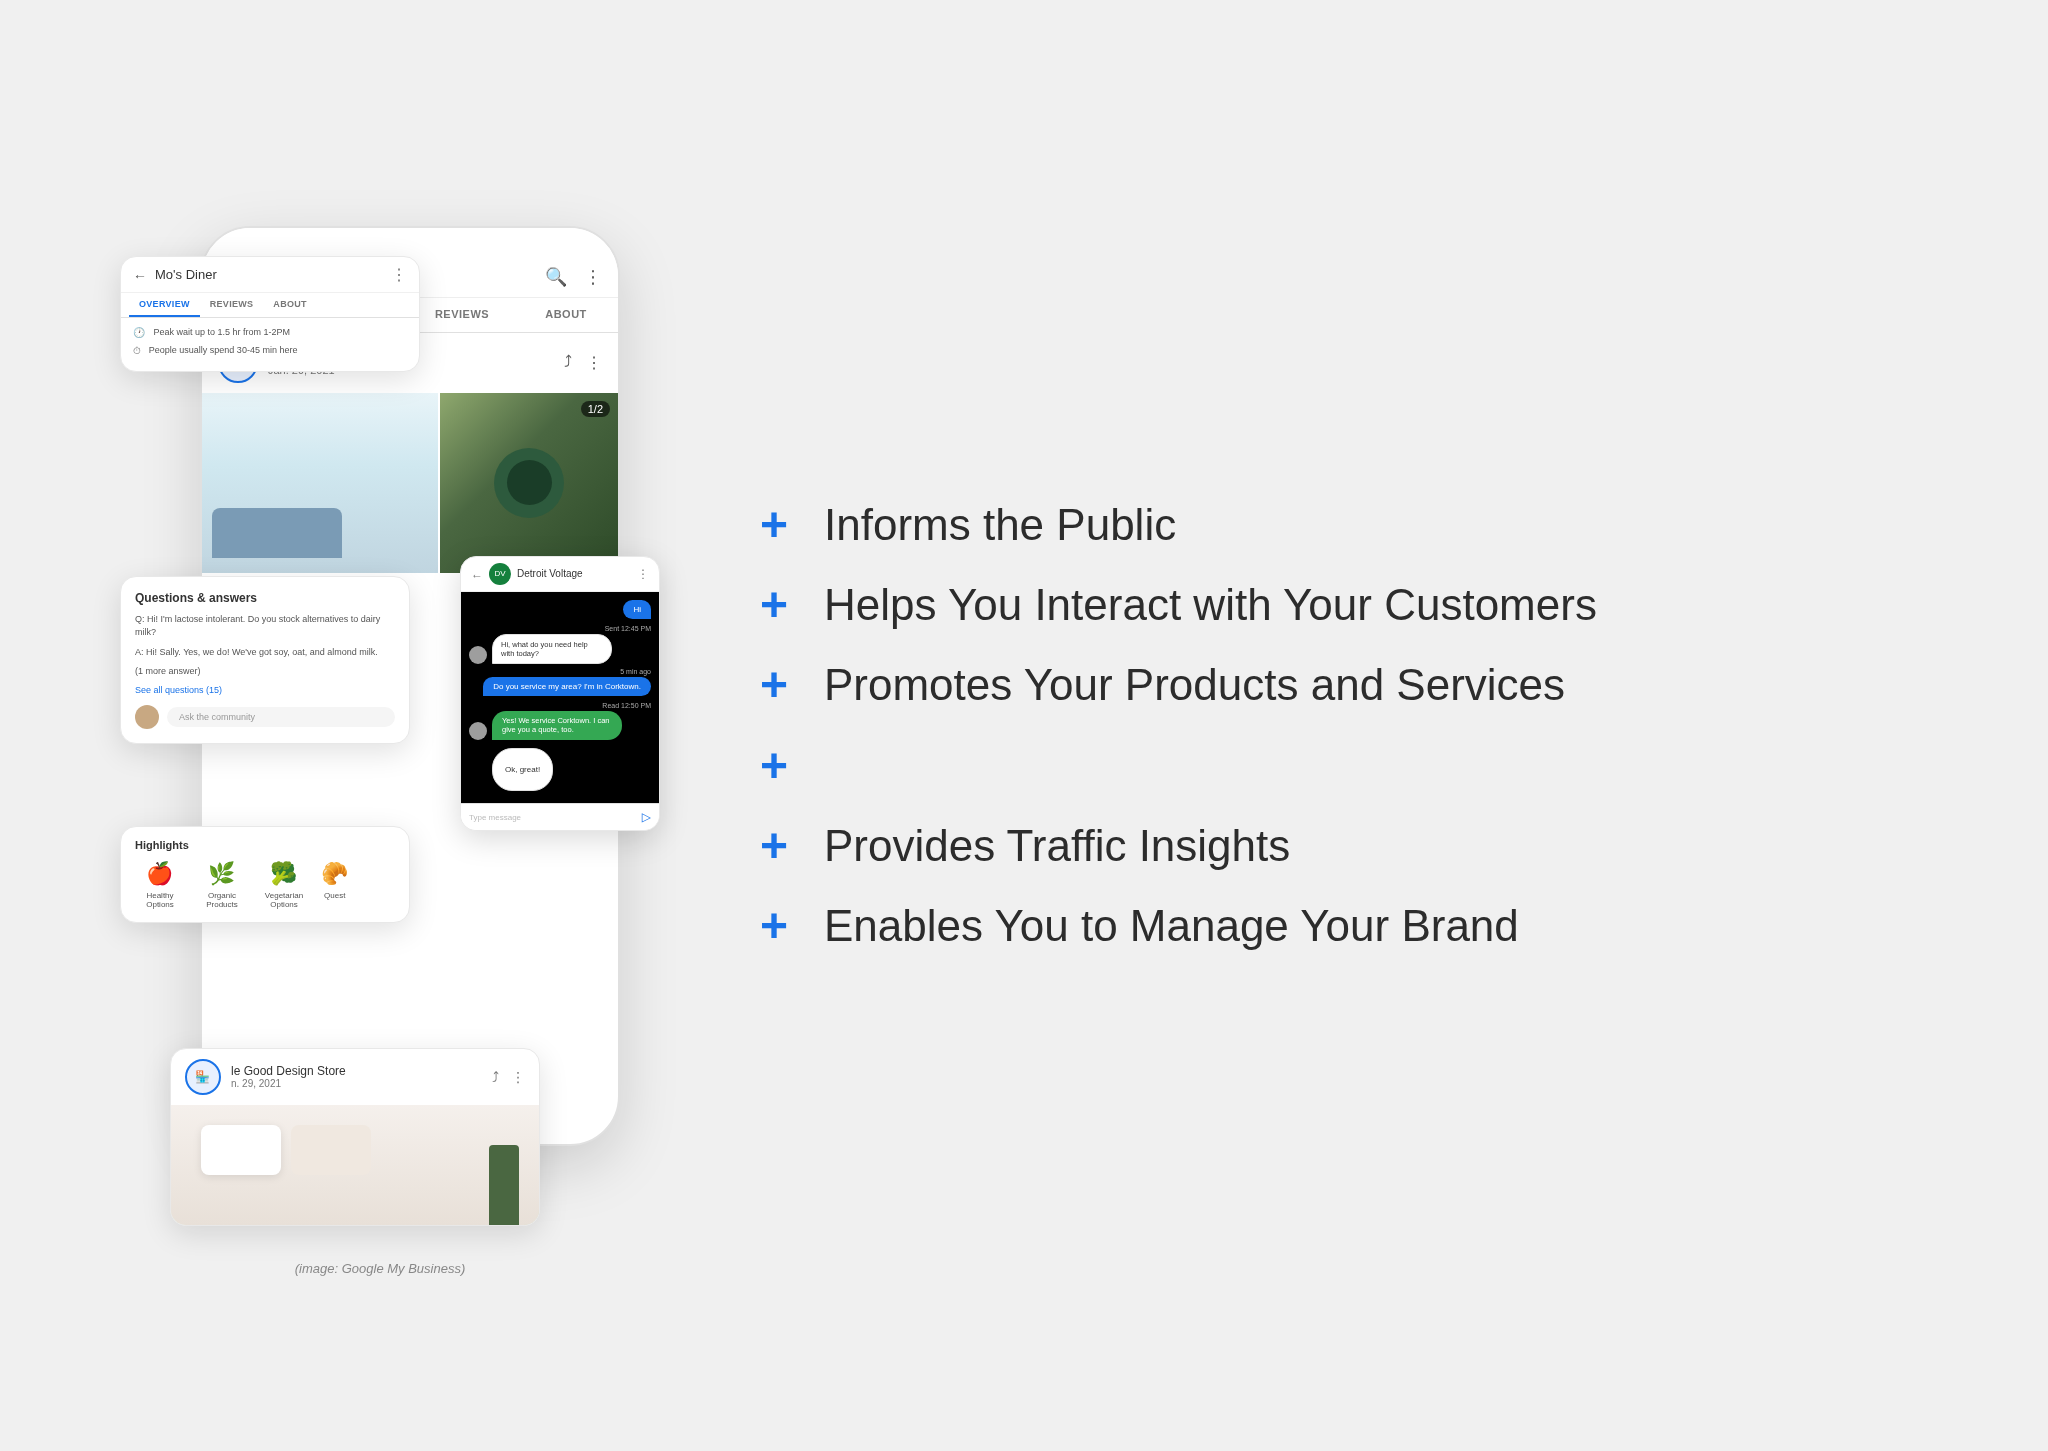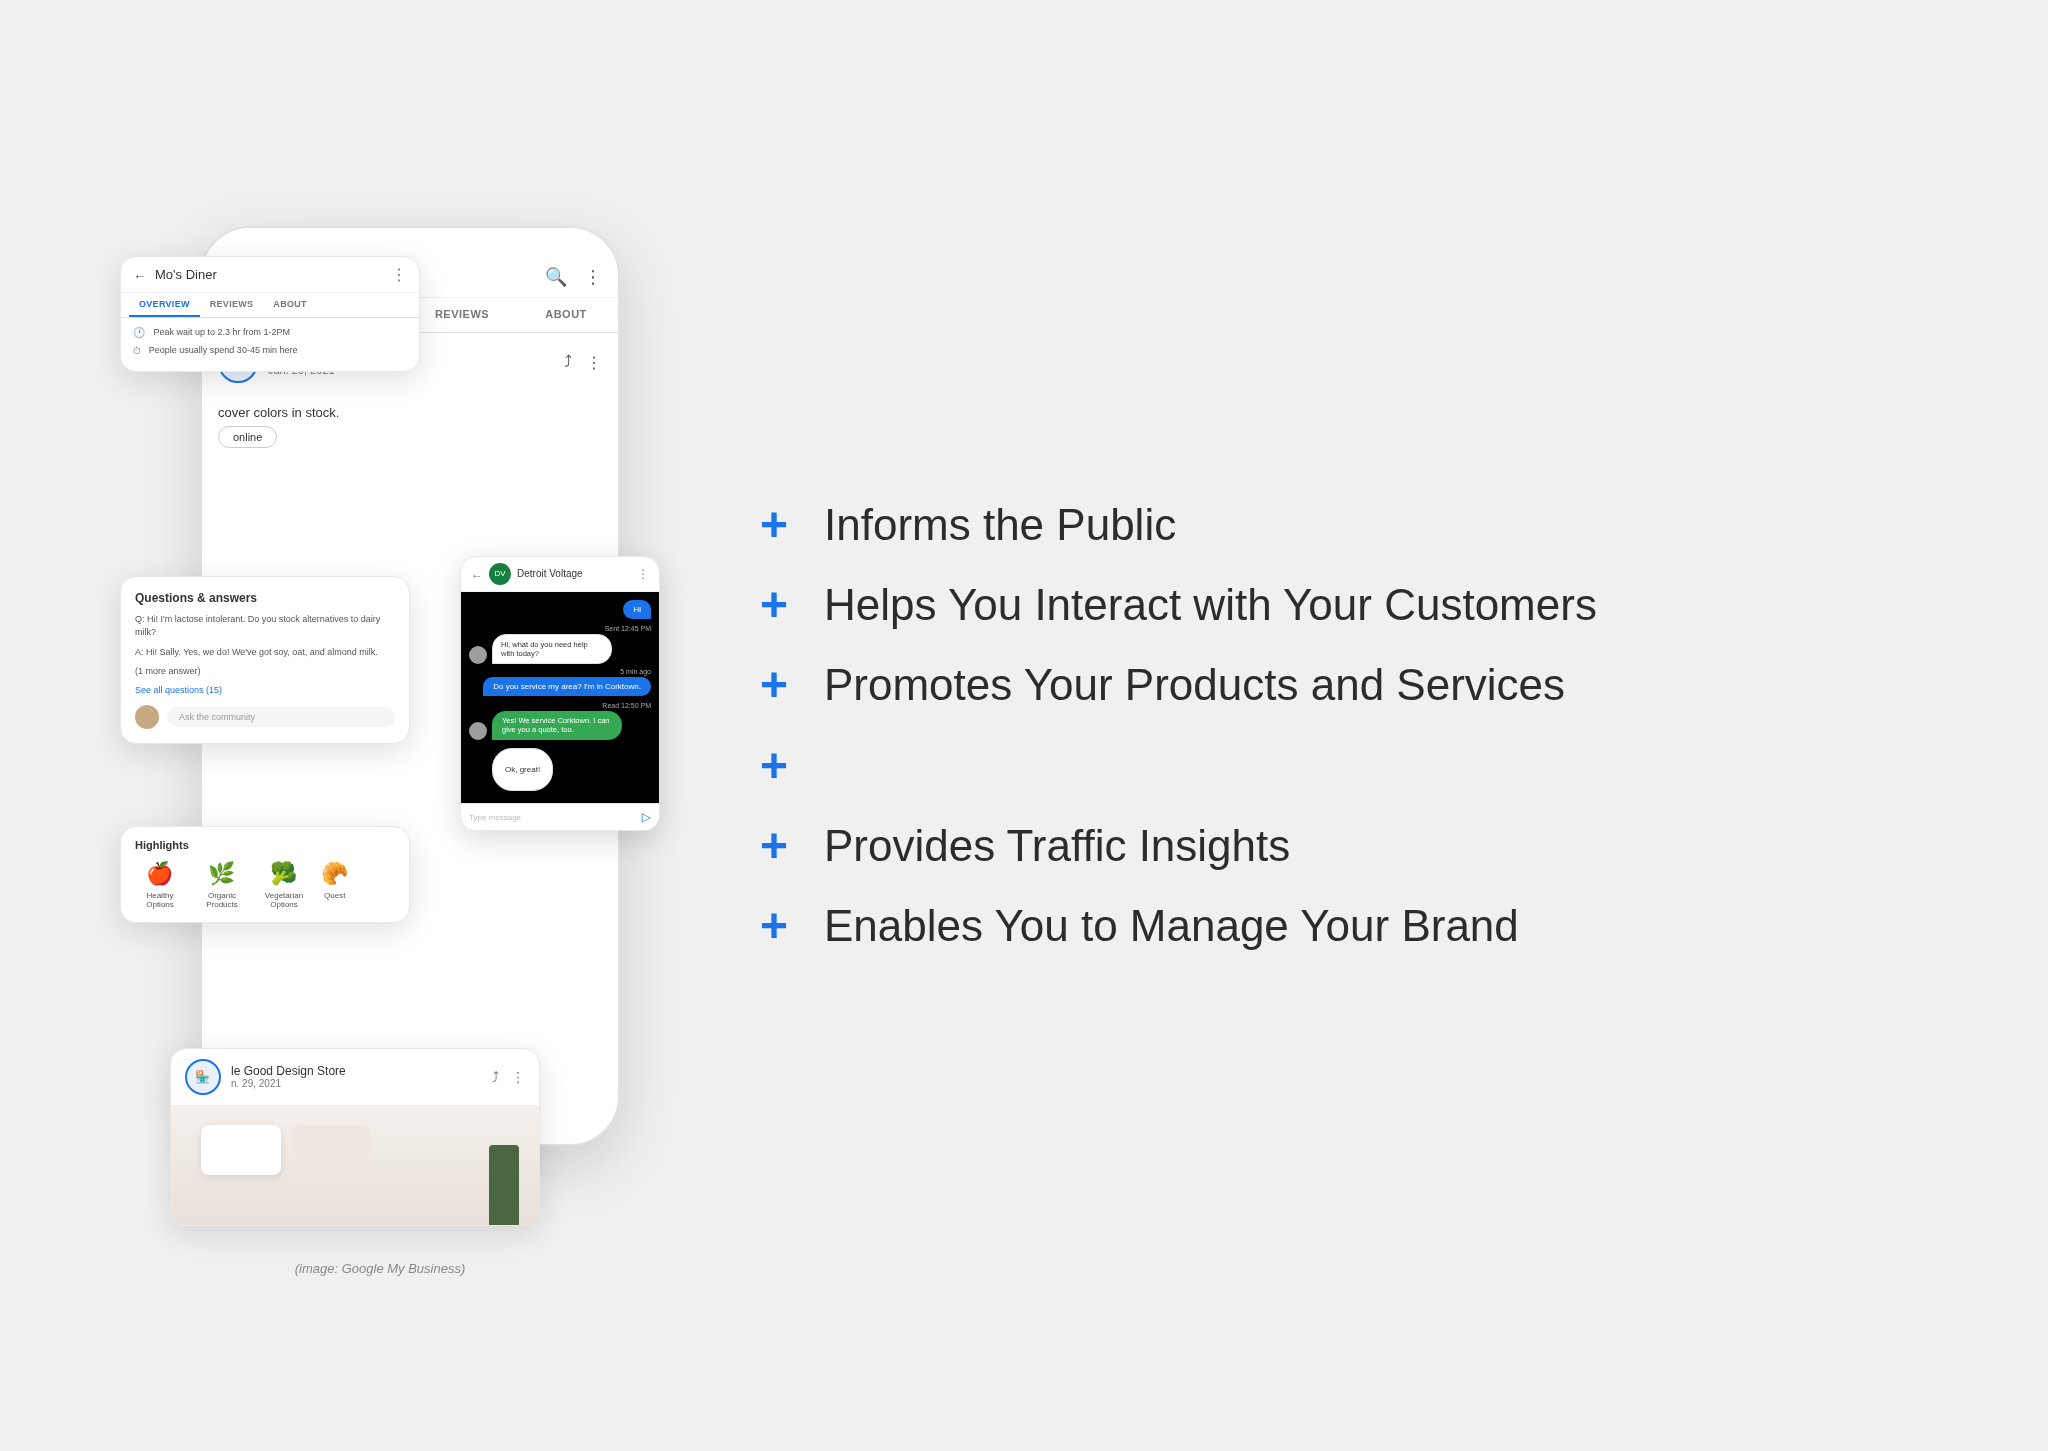--- a/index.html
+++ b/index.html
@@ -762,20 +762,35 @@
           <div class="business-name-block">
             <div class="business-name-text">The Good Design Store</div>
             <div class="business-date">Jan. 29, 2021</div>
           </div>
           <div class="business-actions">
             <span>⤴</span>
             <span>⋮</span>
           </div>
         </div>
 
+        <div class="phone-image-area">
+          <div class="room-scene">
+            <div class="lamp-shade"></div>
+            <div class="lamp-shape"></div>
+            <div class="sofa-shape"></div>
+          </div>
+          <div class="pillow-image">
+            <div style="width:100%;height:100%;display:flex;align-items:center;justify-content:center;">
+              <div style="width:70px;height:70px;background:#2d5a3d;border-radius:50%;display:flex;align-items:center;justify-content:center;">
+                <div style="width:45px;height:45px;background:#1a3d28;border-radius:50%;"></div>
+              </div>
+            </div>
+          </div>
+          <div class="image-counter">1/2</div>
+        </div>
 
         <div class="phone-text-content">
           <div class="colors-text">cover colors in stock.</div>
           <span class="online-badge">online</span>
         </div>
       </div>
 
       <div class="card-overlay-1">
         <div class="card-header-small">
           <span class="card-back">←</span>
@@ -783,21 +798,21 @@
           <span class="card-menu">⋮</span>
         </div>
         <div class="card-tabs-small">
           <div class="card-tab-small active">OVERVIEW</div>
           <div class="card-tab-small">REVIEWS</div>
           <div class="card-tab-small">ABOUT</div>
         </div>
         <div class="card-info-rows">
           <div class="card-info-row">
             <span class="card-info-icon">🕐</span>
-            <span class="card-info-text">Peak wait up to 2.3 hr from 1-2PM</span>
+            <span class="card-info-text">Peak wait up to 1.5 hr from 1-2PM</span>
           </div>
           <div class="card-info-row">
             <span class="card-info-icon">⏱</span>
             <span class="card-info-text">People usually spend 30-45 min here</span>
           </div>
         </div>
       </div>
 
       <div class="card-qa">
         <div class="qa-title">Questions &amp; answers</div>

